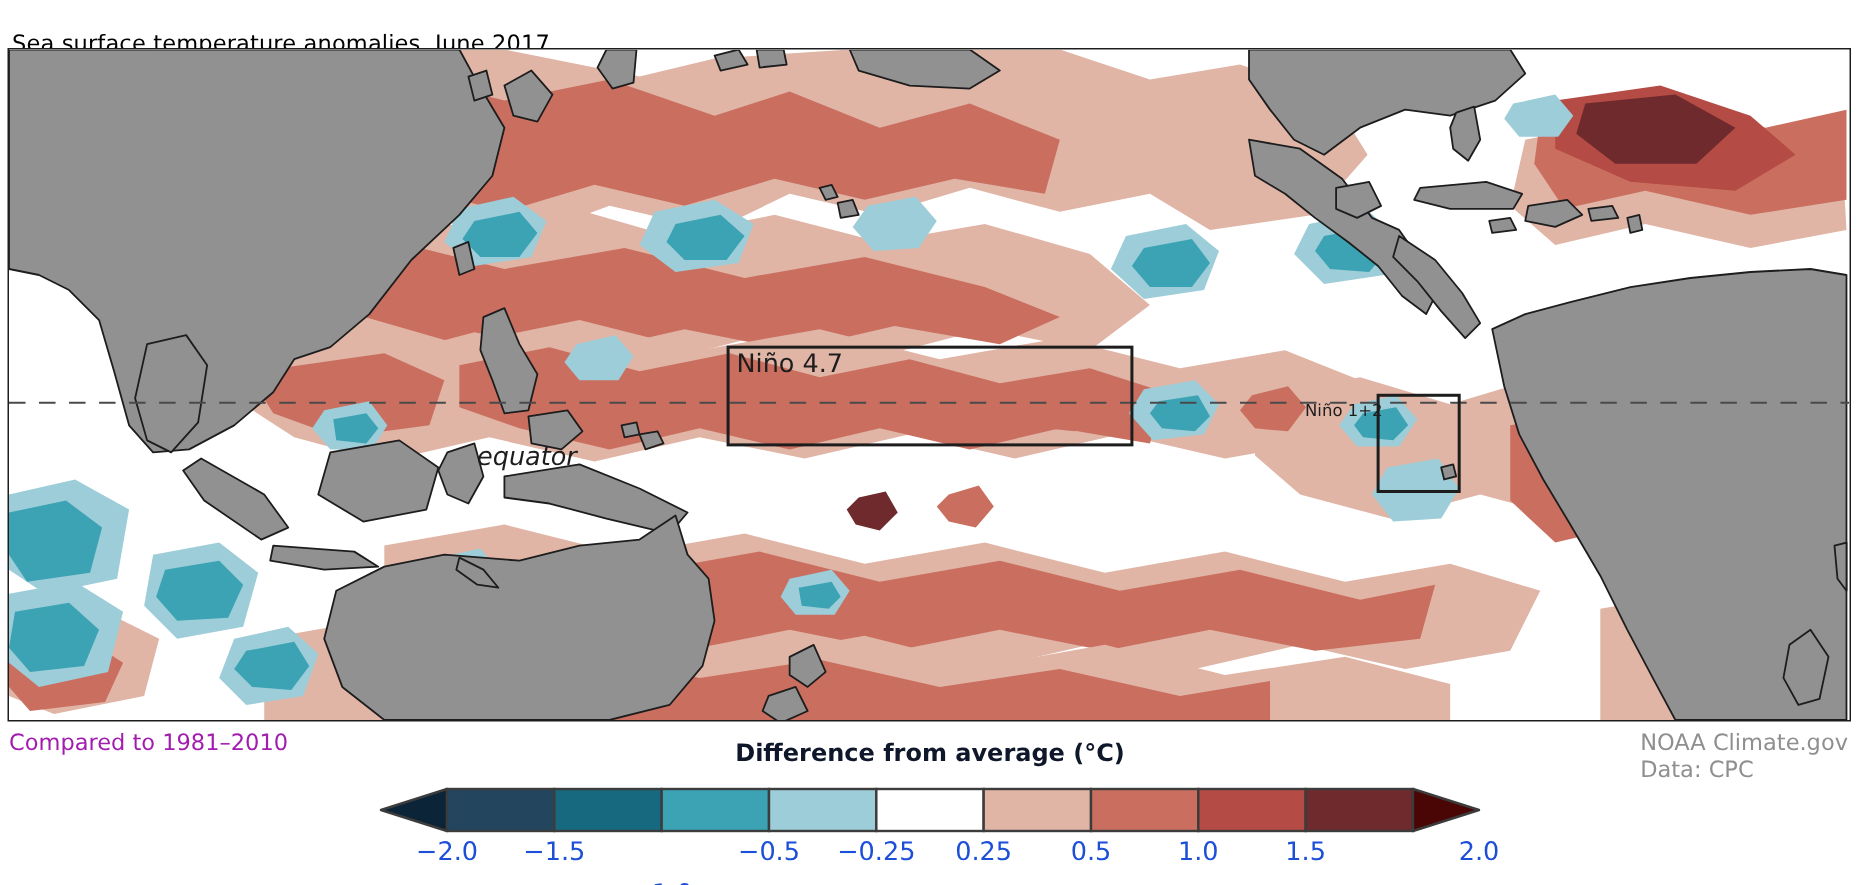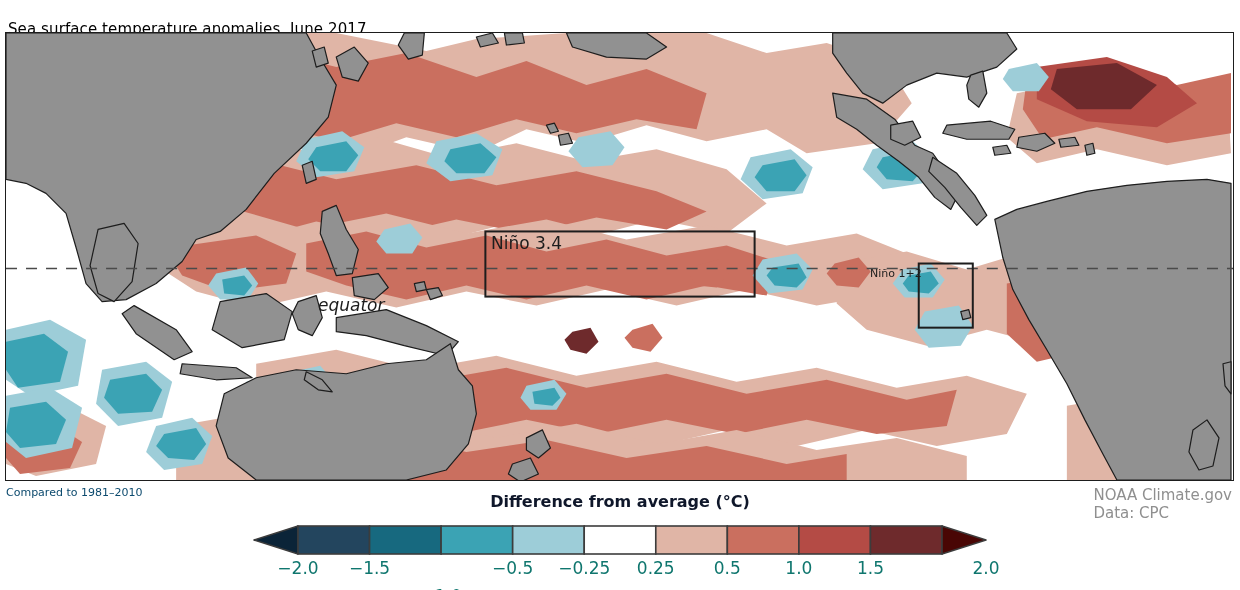--- a/index.html
+++ b/index.html
@@ -12,31 +12,31 @@
 
   #mapwrap{position:absolute;left:5px;top:32px;width:1229px;height:449px;
            border:1.5px solid #1d1d1d;box-sizing:border-box;overflow:hidden;background:#fff;}
   #mapsvg{display:block;width:100%;height:100%;}
 
   .maplabel{position:absolute;color:#1d1d1d;white-space:nowrap;}
   #lbl-equator{left:312px;top:262px;font-size:17px;font-style:italic;}
   #lbl-n34{left:485px;top:200px;font-size:17px;}
   #lbl-n12{left:864px;top:234px;font-size:11px;}
 
-  #foot-left{position:absolute;left:6px;top:486px;font-size:11px;color:#0c4a6e;}
+  #foot-left{position:absolute;left:6px;top:486px;font-size:15px;color:#a21caf;}
   #foot-right{position:absolute;right:8px;top:486px;font-size:15px;color:#8f8f8f;
               text-align:left;line-height:18px;}
 
   #cbtitle{position:absolute;left:0;right:0;top:492px;text-align:center;
            font-size:16px;font-weight:bold;color:#0f172a;}
 
   #cbwrap{position:absolute;left:252px;top:524px;width:736px;height:62px;}
   #cbsvg{display:block;width:736px;height:32px;}
   #cbticks{position:relative;width:736px;height:26px;margin-top:2px;}
-  #cbticks span{position:absolute;top:0;font-size:17px;color:#0f766e;
+  #cbticks span{position:absolute;top:0;font-size:17px;color:#1d4ed8;
                 transform:translateX(-50%);white-space:nowrap;}
 </style>
 </head>
 <body>
 
 <div id="root">
 
   <div id="title">Sea surface temperature anomalies, June 2017</div>
 
   <div id="mapwrap">
@@ -194,21 +194,21 @@
         </g>
 
         <line x1="0" y1="235" x2="1226" y2="235" stroke="#4a4a4a" stroke-width="1.4" stroke-dasharray="11,9"></line>
 
         <rect x="479" y="198" width="269" height="65" fill="none" stroke="#1d1d1d" stroke-width="2"></rect>
         <rect x="912" y="230" width="54" height="64" fill="none" stroke="#1d1d1d" stroke-width="2"></rect>
       </g>
     </svg>
 
     <span class="maplabel" id="lbl-equator">equator</span>
-    <span class="maplabel" id="lbl-n34">Niño 3.4</span>
+    <span class="maplabel" id="lbl-n34">Niño 4.7</span>
     <span class="maplabel" id="lbl-n12">Niño 1+2</span>
   </div>
 
   <div id="foot-left">Compared to 1981–2010</div>
 
   <div id="foot-right">
     <div>NOAA Climate.gov</div>
     <div>Data: CPC</div>
   </div>
 

